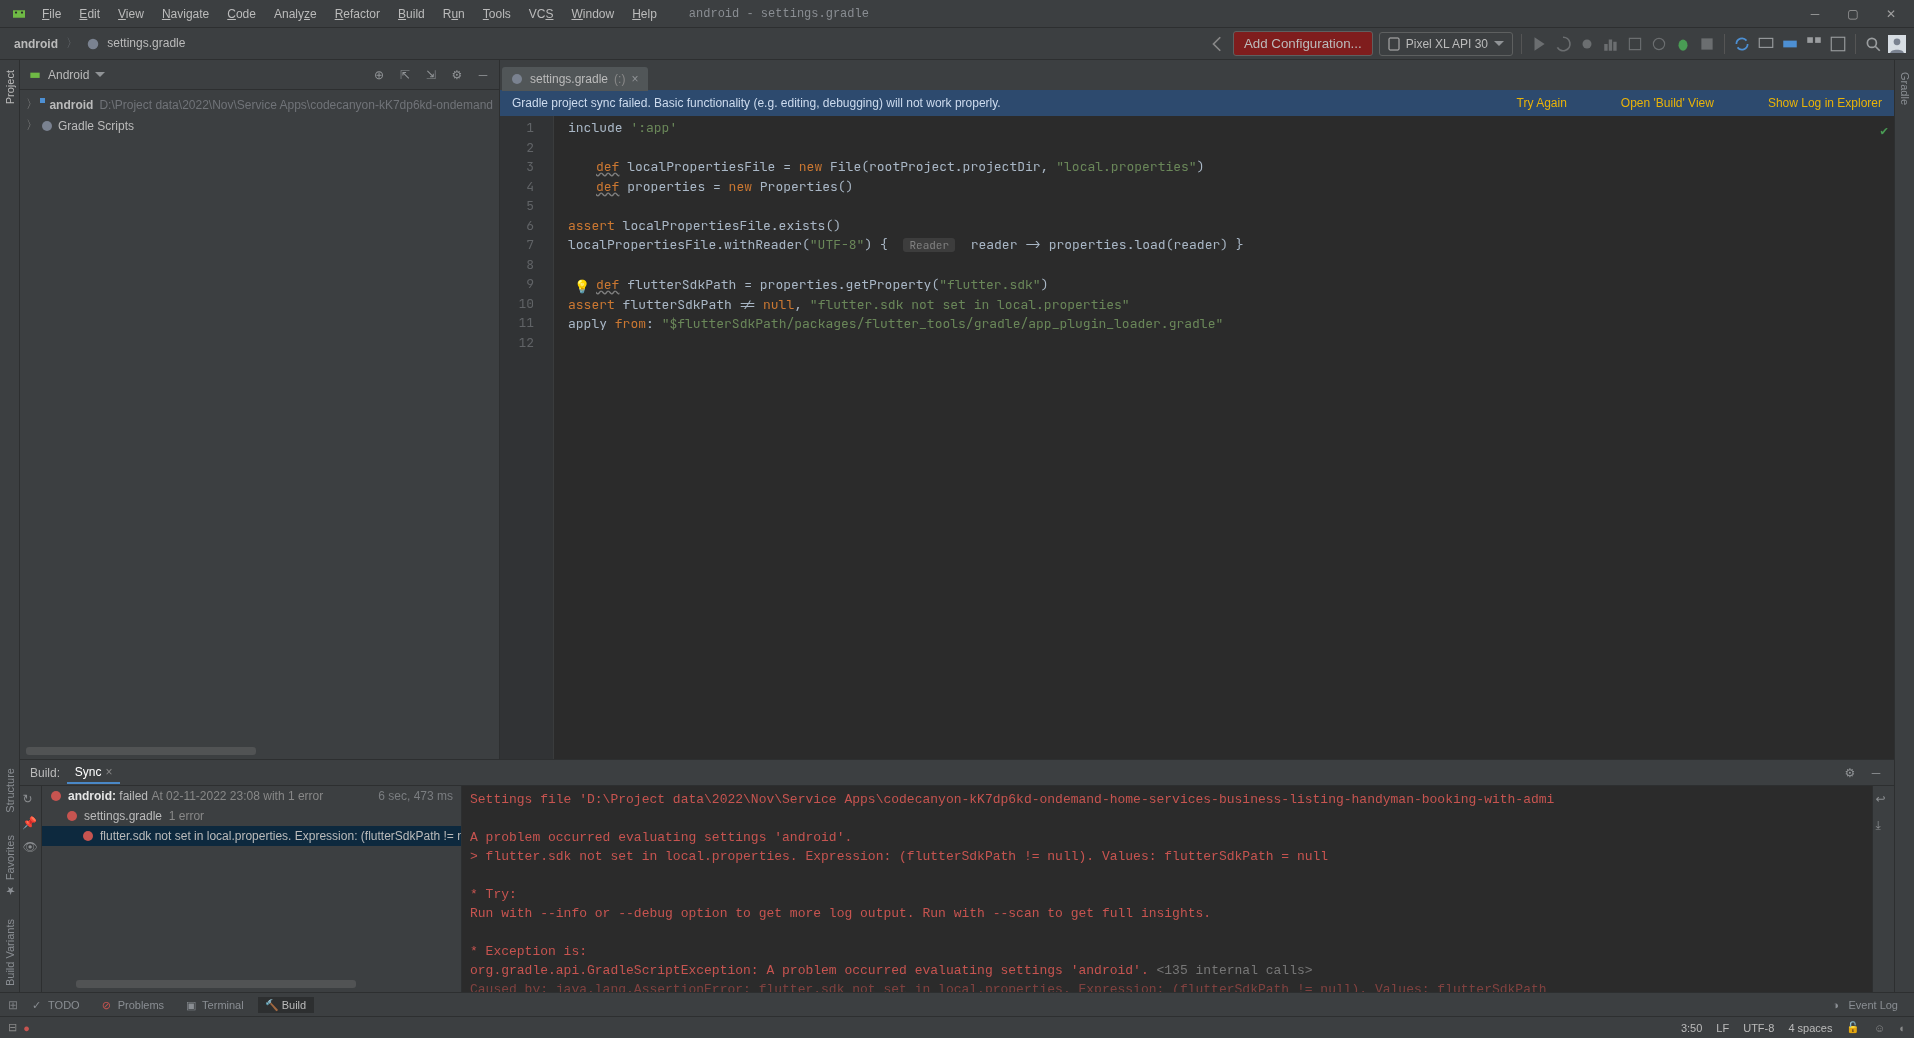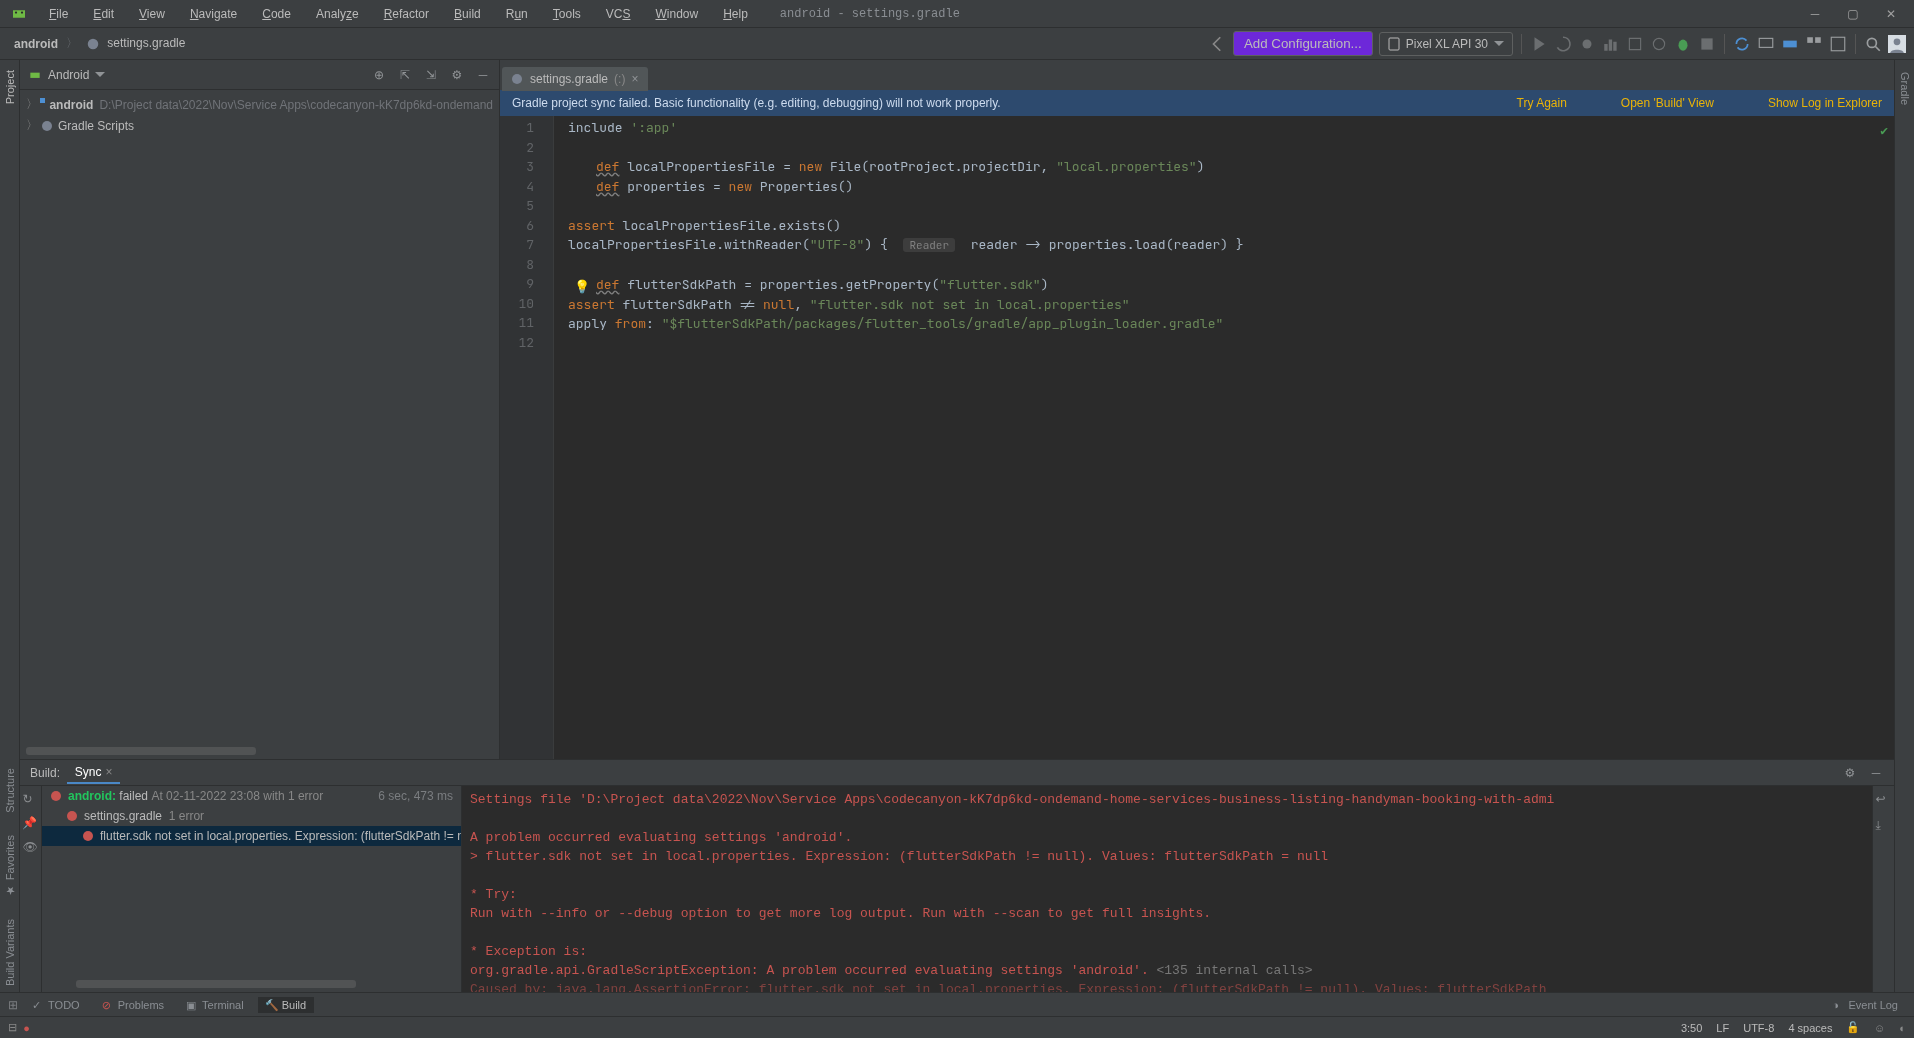--- a/index.html
+++ b/index.html
@@ -1,30 +1,30 @@
 <!DOCTYPE html>
 <html><head>
 <meta charset="utf-8">
 <style>
 * { margin:0; padding:0; box-sizing:border-box; }
 body { font-family:"Segoe UI",Arial,sans-serif; font-size:12px; background:#3c3f41; color:#bbbbbb; overflow:hidden; width:1914px; height:1038px; position:relative; }
 .titlebar { height:28px; background:#3c3f41; display:flex; align-items:center; padding:0 4px; border-bottom:1px solid #2d2f30; }
 .logo-as { width:18px; height:18px; margin:0 6px; }
 .menu-bar { display:flex; gap:2px; }
-.menu-item { padding:3px 8px; cursor:pointer; color:#bbbbbb;margin-left:7px; }
+.menu-item { padding:3px 8px; cursor:pointer; color:#bbbbbb; }
 .menu-item .mn { text-decoration:underline; }
 .title-text { margin-left:24px; color:#8a8e93;font-family:Liberation Mono, monospace; }
 .win-btns { margin-left:auto; display:flex; gap:24px; padding-right:12px; }
 .win-btn { width:14px; height:14px; color:#a0a0a0; cursor:pointer; display:flex; align-items:center; justify-content:center; }
 .nav-row { height:32px; background:#3c3f41; display:flex; align-items:center; padding:0 8px; border-bottom:1px solid #2d2f30; }
 .crumb { color:#bbbbbb; padding:2px 6px; }
 .crumb-sep { color:#6a6e73; margin:0 2px; }
 .crumb-icon { width:14px; height:14px; margin-right:4px; vertical-align:middle; display:inline-block; }
 .toolbar-right { margin-left:auto; display:flex; align-items:center; gap:6px; }
-.config-btn { background:#6d28d9; border:1px solid #5e6060; padding:4px 10px; color:#bbbbbb; cursor:pointer; border-radius:3px; }
+.config-btn { background:#7f1d1d; border:1px solid #5e6060; padding:4px 10px; color:#bbbbbb; cursor:pointer; border-radius:3px; }
 .device-dd { background:#3c3f41; border:1px solid #5e6060; padding:4px 8px; color:#bbbbbb; cursor:pointer; border-radius:3px; display:flex; align-items:center; gap:6px; }
 .tb-icon { width:18px; height:18px; color:#7a7d80; cursor:pointer; display:flex; align-items:center; justify-content:center; }
 .tb-icon.green { color:#499c54; }
 .tb-sep { width:1px; height:20px; background:#555; margin:0 2px; }
 .main-row { display:flex; height:calc(100% - 28px - 32px - 24px - 22px); }
 .left-gutter { width:20px; background:#3c3f41; border-right:1px solid #2d2f30; display:flex; flex-direction:column; align-items:center; padding-top:4px; gap:10px; }
 .vlabel { writing-mode:vertical-lr; transform:rotate(180deg); color:#8a8e93; font-size:11px; padding:6px 0; cursor:pointer; display:flex; align-items:center; gap:4px; }
 .vlabel.active { color:#bbbbbb; }
 .center-col { flex:1; display:flex; flex-direction:column; min-width:0; }
 .top-half { flex:1; display:flex; min-height:0; border-bottom:1px solid #2d2f30; }
@@ -63,21 +63,21 @@
 .build-header .btab.active { border-bottom:2px solid #4a88c7; color:#fff; }
 .build-header .btab .cls { margin-left:4px; color:#888; }
 .build-header .bicons { margin-left:auto; display:flex; gap:10px; }
 .build-body { flex:1; display:flex; min-height:0; }
 .build-left-gutter { width:22px; background:#3c3f41; display:flex; flex-direction:column; align-items:center; gap:8px; padding-top:6px; border-right:1px solid #2d2f30; }
 .bg-icon { width:16px; height:16px; color:#8b8e91; cursor:pointer; }
 .build-tree { width:420px; background:#3c3f41; border-right:1px solid #2d2f30; overflow:hidden; }
 .bt-row { display:flex; align-items:center; padding:3px 8px; white-space:nowrap; font-size:12px; }
 .bt-row.sel { background:#0d293e; }
 .bt-row .timer { margin-left:auto; color:#7a7d80; }
-.bt-row .st-fail { color:#22c55e; }
+.bt-row .st-fail { color:#e5e5e5; }
 .bt-row .fail { color:#888; }
 .bt-row .count { color:#888; }
 .bt-icon { width:12px; height:12px; margin-right:6px; flex-shrink:0; }
 .bt-scroll { height:8px; background:#515354; width:280px; margin:4px 0 0 34px; border-radius:3px; }
 .build-output { flex:1; background:#2b2b2b; font-family:Liberation Mono, monospace; font-size:13px; line-height:19px; padding:4px 8px; overflow:hidden; position:relative; white-space:pre; }
 .build-output .err { color:#c75450; }
 .build-output .dim { color:#777; }
 .build-right-gutter { width:22px; background:#3c3f41; display:flex; flex-direction:column; align-items:center; gap:10px; padding-top:6px; border-left:1px solid #2d2f30; }
 .right-gutter { width:20px; background:#3c3f41; border-left:1px solid #2d2f30; display:flex; flex-direction:column; align-items:center; padding-top:6px; gap:10px; }
 .bottom-tabs { height:24px; background:#3c3f41; border-top:1px solid #2d2f30; display:flex; align-items:center; padding:0 8px; gap:6px; }

